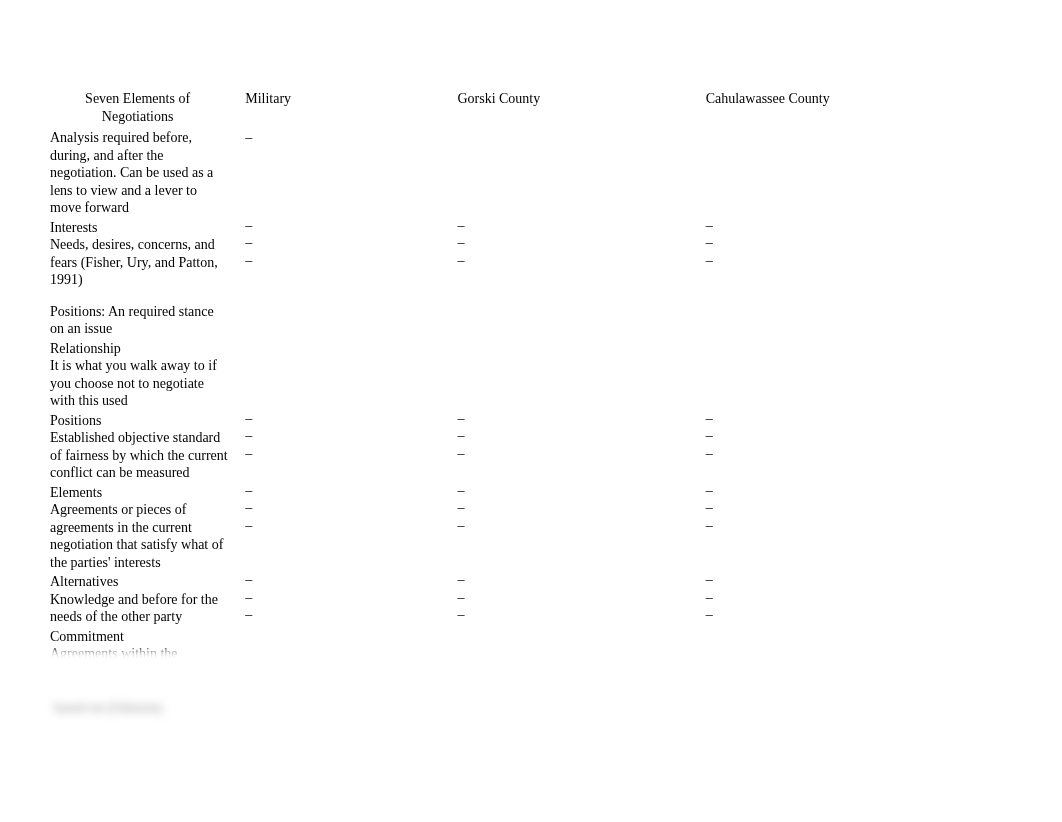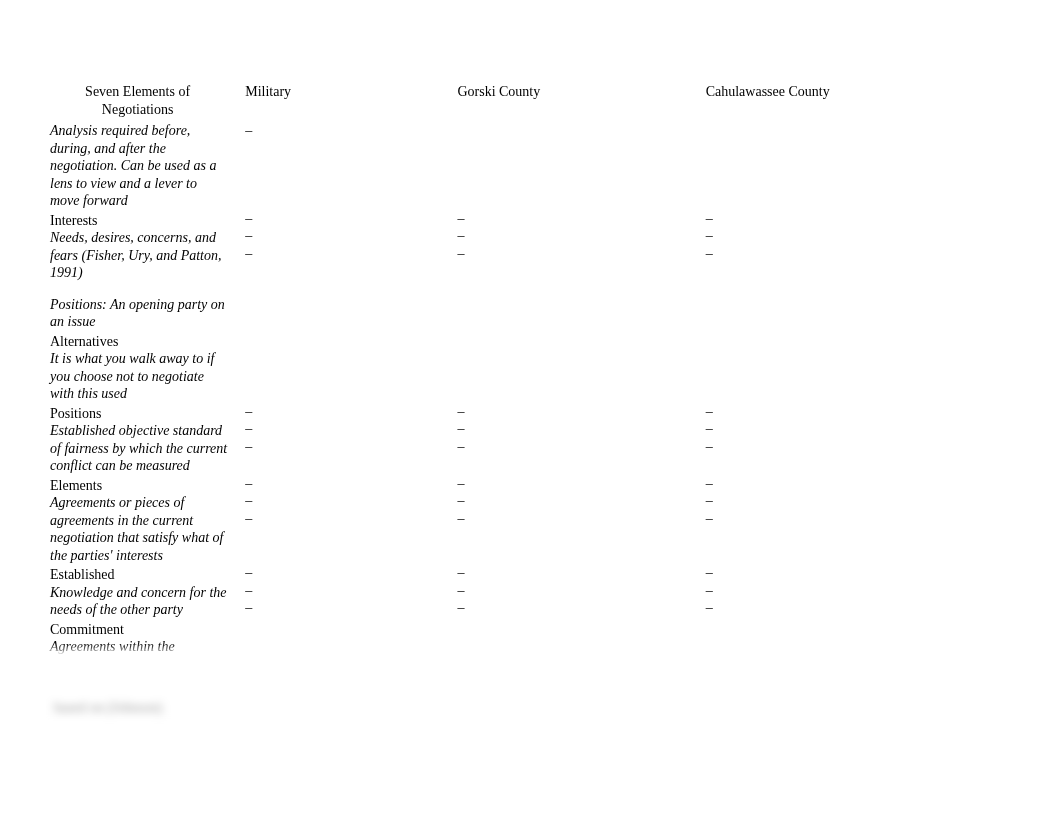--- a/index.html
+++ b/index.html
@@ -12,21 +12,21 @@
       font-size: 14px;
       color: #000;
       background: #fff;
       width: 1062px;
       height: 822px;
       position: relative;
     }
     .table-wrap {
       position: absolute;
       left: 40px;
-      top: 83px;
+      top: 90px;
       width: 956px;
     }
     table {
       border-collapse: collapse;
       width: 100%;
       table-layout: fixed;
     }
     col.c1 { width: 195px; }
     col.c2 { width: 212px; }
     col.c3 { width: 248px; }
@@ -46,21 +46,20 @@
     }
     td.label {
       padding-right: 6px;
     }
     .section-title {
       padding-top: 2px;
       padding-bottom: 0;
     }
     .section-desc {
       padding-top: 0;
-      font-style: italic;
     }
     .dash-cell {
       white-space: pre-line;
     }
     .blur-area {
       position: absolute;
       left: 40px;
       top: 650px;
       width: 956px;
       height: 75px;
@@ -112,25 +111,25 @@
 –
 –</td>
         <td class="dash-cell" rowspan="3">–
 –
 –</td>
       </tr>
       <tr>
         <td class="label section-desc">Needs, desires, concerns, and fears (Fisher, Ury, and Patton, 1991)</td>
       </tr>
       <tr>
-        <td class="label section-desc" style="padding-top:14px;">Positions: An opening party on an issue</td>
+        <td class="label section-desc" style="padding-top:14px;">Positions: An required stance on an issue</td>
       </tr>
 
       <tr>
-        <td class="label section-title">Alternatives</td>
+        <td class="label section-title">Relationship</td>
         <td class="dash-cell" rowspan="2"></td>
         <td class="dash-cell" rowspan="2"></td>
         <td class="dash-cell" rowspan="2"></td>
       </tr>
       <tr>
         <td class="label section-desc">It is what you walk away to if you choose not to negotiate with this used</td>
       </tr>
 
       <tr>
         <td class="label section-title">Positions</td>
@@ -158,33 +157,33 @@
 –</td>
         <td class="dash-cell" rowspan="2">–
 –
 –</td>
       </tr>
       <tr>
         <td class="label section-desc">Agreements or pieces of agreements in the current negotiation that satisfy what of the parties' interests</td>
       </tr>
 
       <tr>
-        <td class="label section-title">Established</td>
+        <td class="label section-title">Alternatives</td>
         <td class="dash-cell" rowspan="2">–
 –
 –</td>
         <td class="dash-cell" rowspan="2">–
 –
 –</td>
         <td class="dash-cell" rowspan="2">–
 –
 –</td>
       </tr>
       <tr>
-        <td class="label section-desc">Knowledge and concern for the needs of the other party</td>
+        <td class="label section-desc">Knowledge and before for the needs of the other party</td>
       </tr>
 
       <tr>
         <td class="label section-title">Commitment</td>
         <td class="dash-cell" rowspan="2"></td>
         <td class="dash-cell" rowspan="2"></td>
         <td class="dash-cell" rowspan="2"></td>
       </tr>
       <tr>
         <td class="label section-desc">Agreements within the</td>

